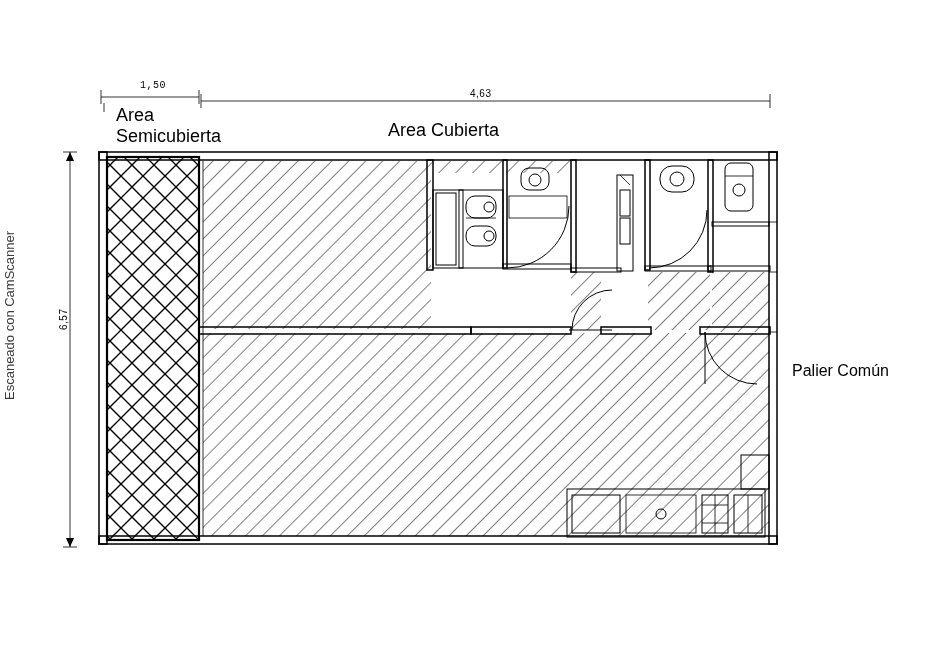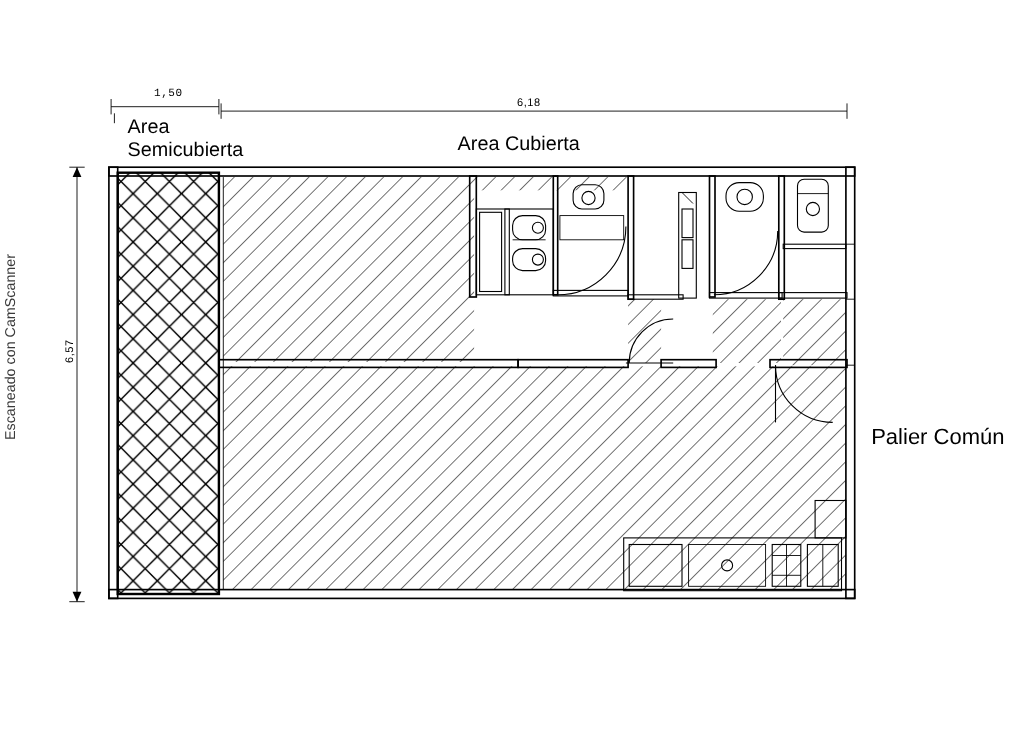--- a/index.html
+++ b/index.html
@@ -29,29 +29,28 @@
     line-height: 1.15;
     color: #000;
   }
 
   .lbl-area-semi {
     left: 116px;
     top: 105px;
     font-size: 18px;
   }
   .lbl-area-cub {
-    left: 416px;
+    left: 388px;
     top: 120px;
     font-size: 18px;
   }
   .lbl-palier {
     left: 792px;
     top: 362px;
-    font-size: 20px;
-    margin-top: 25px;
+    font-size: 16px;
   }
   .dim {
     position: absolute;
     font-size: 10px;
     letter-spacing: .5px;
     color: #000;
   }
   .dim-150 { left: 140px; top: 80px; font-family: Liberation Mono, monospace; }
   .dim-965 { left: 470px; top: 88px; }
   .dim-657 {
@@ -239,17 +238,17 @@
       <line x1="769" y1="222" x2="777" y2="222"></line>
     </g>
   </svg>
 
   <div class="label lbl-area-semi">Area
 Semicubierta</div>
   <div class="label lbl-area-cub">Area Cubierta</div>
   <div class="label lbl-palier">Palier Común</div>
 
   <div class="dim dim-150">1,50</div>
-  <div class="dim dim-965">6,18</div>
+  <div class="dim dim-965">4,63</div>
   <div class="dim dim-657">6,57</div>
 
   <div class="watermark">Escaneado con CamScanner</div>
 </div>
 
 </body></html>

